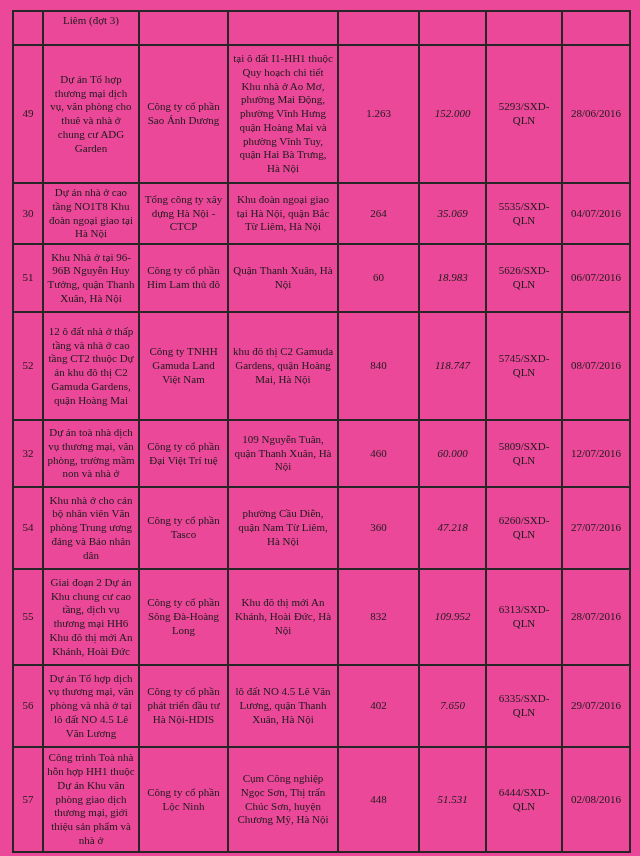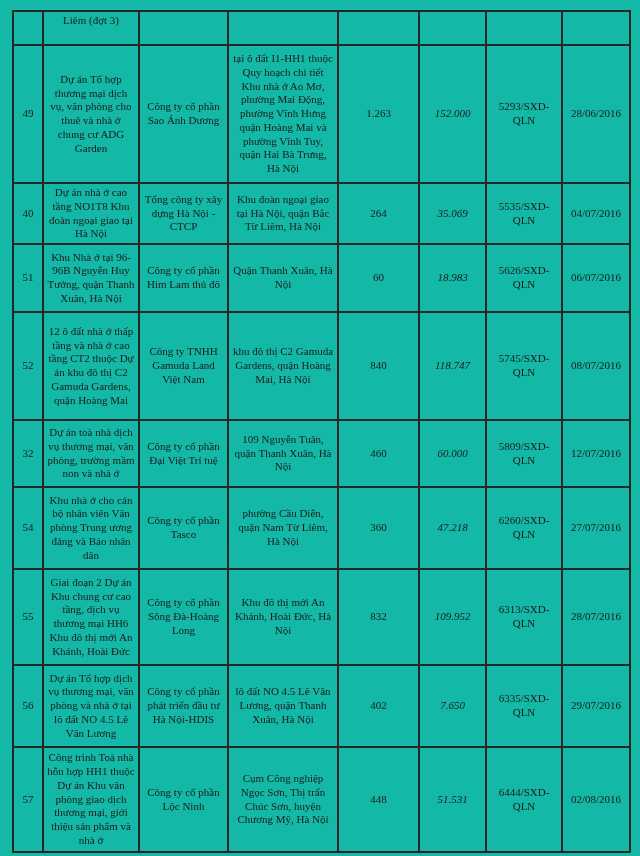--- a/index.html
+++ b/index.html
@@ -7,21 +7,21 @@
     padding: 0;
     background: #fbfbf9;
     width: 640px;
     font-family: "Liberation Serif", "DejaVu Serif", serif;
     color: #1b1b1b;
   }
   .page {
     position: relative;
     width: 640px;
     height: 856px;
-    background: #14b8a6;
+    background: #ec4899;
     overflow: hidden;
   }
   table.doc-table {
     position: absolute;
     left: 12px;
     top: 10px;
     width: 618px;
     border-collapse: collapse;
     table-layout: fixed;
     background: transparent;
@@ -90,21 +90,21 @@
           <td class="col-stt">49</td>
           <td class="col-project">Dự án Tổ hợp thương mại dịch vụ, văn phòng cho thuê và nhà ở chung cư ADG Garden</td>
           <td class="col-company">Công ty cổ phần Sao Ánh Dương</td>
           <td class="col-address">tại ô đất I1-HH1 thuộc Quy hoạch chi tiết Khu nhà ở Ao Mơ, phường Mai Động, phường Vĩnh Hưng quận Hoàng Mai và phường Vĩnh Tuy, quận Hai Bà Trưng, Hà Nội</td>
           <td class="col-num1">1.263</td>
           <td class="col-num2">152.000</td>
           <td class="col-doc">5293/SXD-QLN</td>
           <td class="col-date">28/06/2016</td>
         </tr>
         <tr>
-          <td class="col-stt">40</td>
+          <td class="col-stt">30</td>
           <td class="col-project">Dự án nhà ở cao tầng NO1T8 Khu đoàn ngoại giao tại Hà Nội</td>
           <td class="col-company">Tổng công ty xây dựng Hà Nội - CTCP</td>
           <td class="col-address">Khu đoàn ngoại giao tại Hà Nội, quận Bắc Từ Liêm, Hà Nội</td>
           <td class="col-num1">264</td>
           <td class="col-num2">35.069</td>
           <td class="col-doc">5535/SXD-QLN</td>
           <td class="col-date">04/07/2016</td>
         </tr>
         <tr>
           <td class="col-stt">51</td>

